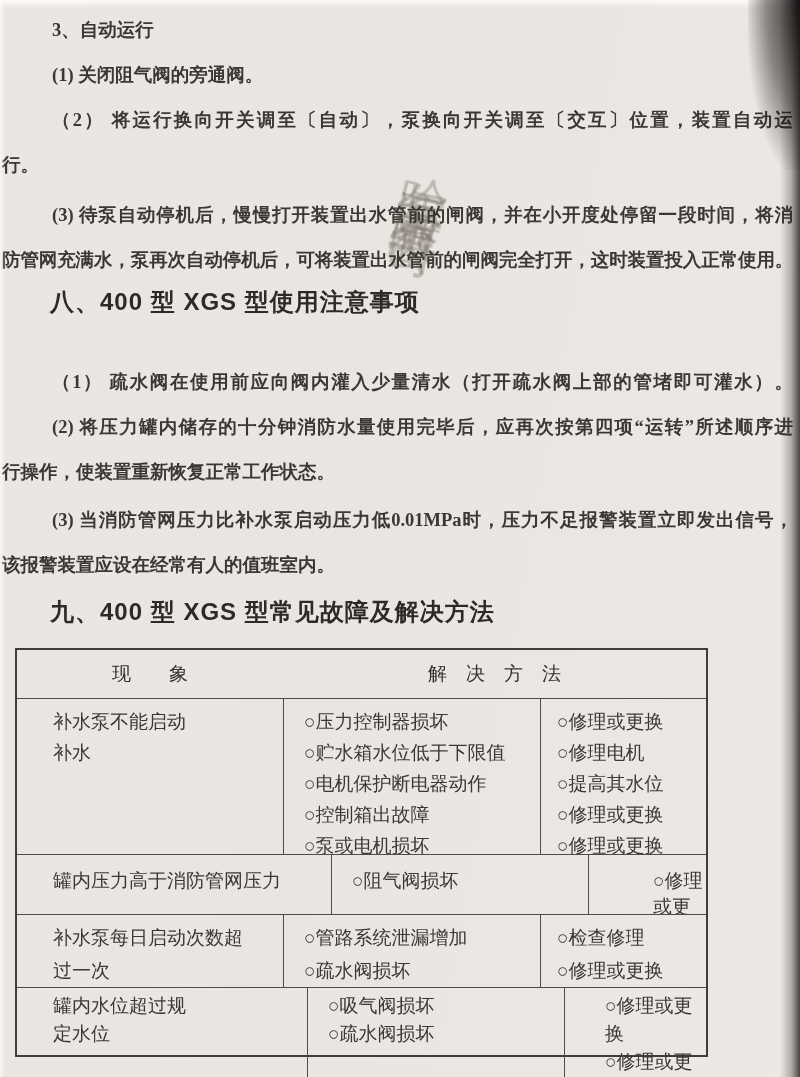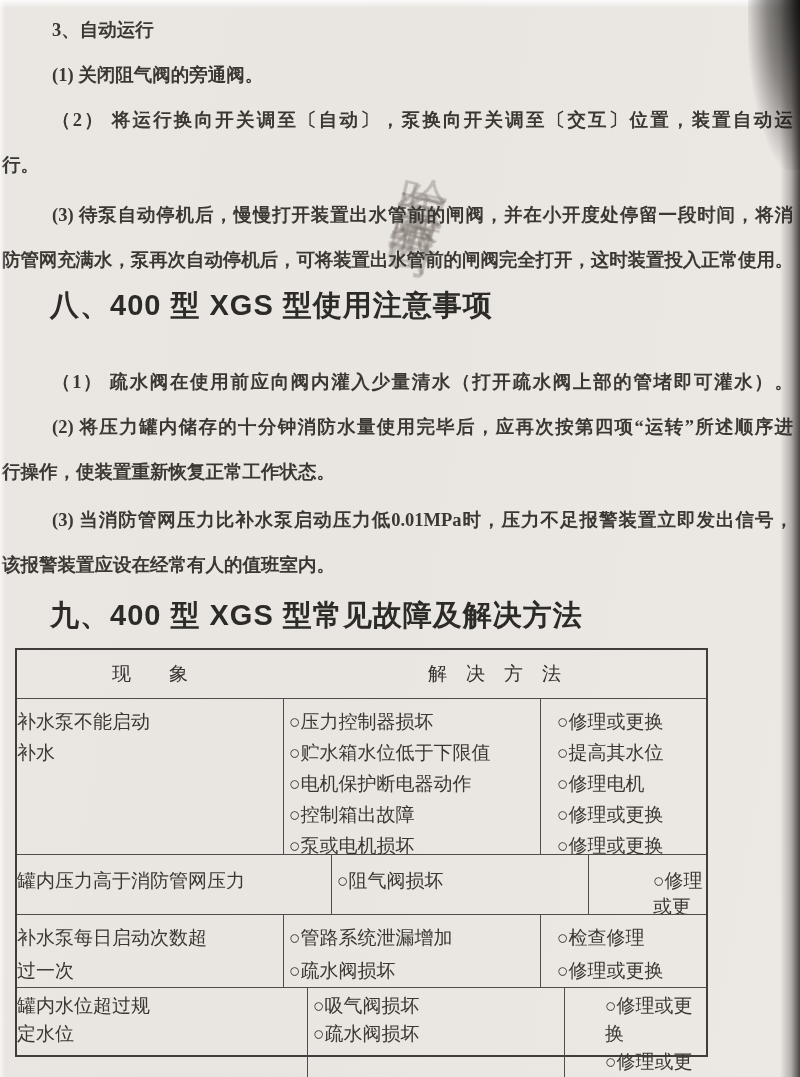--- a/index.html
+++ b/index.html
@@ -63,21 +63,21 @@
   .line { text-align: left; }
   .line.fill { text-align: justify; text-align-last: justify; }
   .line.indent { text-indent: 50px; }
   .line.tight { letter-spacing: -0.3px; }
 
   .heading {
     position: absolute;
     left: 50px;
     font-family: "Liberation Sans", "DejaVu Sans", sans-serif;
     font-weight: 700;
-    font-size: 29px;
+    font-size: 24px;
     letter-spacing: 1px;
     color: #2d2b28;
     z-index: 2;
     white-space: nowrap;
   }
   #h8 { top: 286px; }
   #h9 { top: 596px; }
 
   #p1 { top: 8px; }
   #p2 { top: 53px; }
@@ -101,22 +101,22 @@
   }
   .trow { display: flex; box-sizing: border-box; }
   .trow + .trow { border-top: 1px solid #4f4c49; }
   .r-hdr { height: 50px; }
   .r-1 { height: 156px; }
   .r-2 { height: 60px; gap: 48px; }
   .r-3 { height: 79px; }
   .r-4 { flex: 1; gap: 24px; }
 
   .cell { box-sizing: border-box; overflow: hidden; }
-  .c1 { width: 266px; padding-left: 0; }
-  .c2 { width: 258px; border-left: 1px solid #4f4c49; border-right: 1px solid #4f4c49; padding-left: 5px; }
+  .c1 { width: 266px; padding-left: 36px; }
+  .c2 { width: 258px; border-left: 1px solid #4f4c49; border-right: 1px solid #4f4c49; padding-left: 20px; }
   .c3 { flex: 1; padding-left: 16px; }
 
   .r-hdr .cell {
     padding-left: 0;
     text-align: center;
     line-height: 48px;
     color: #35332f;
   }
   .r-1 .cell { padding-top: 7px; line-height: 31px; }
   .r-2 .cell { padding-top: 13px; line-height: 26px; }
@@ -180,22 +180,22 @@
       </div>
       <div class="cell c2">
         <div>○压力控制器损坏</div>
         <div>○贮水箱水位低于下限值</div>
         <div>○电机保护断电器动作</div>
         <div>○控制箱出故障</div>
         <div>○泵或电机损坏</div>
       </div>
       <div class="cell c3">
         <div>○修理或更换</div>
+        <div>○修理电机</div>
         <div>○提高其水位</div>
-        <div>○修理电机</div>
         <div>○修理或更换</div>
         <div>○修理或更换</div>
       </div>
     </div>
 
     <div class="trow r-2">
       <div class="cell c1">
         <div>罐内压力高于消防管网压力</div>
       </div>
       <div class="cell c2">

